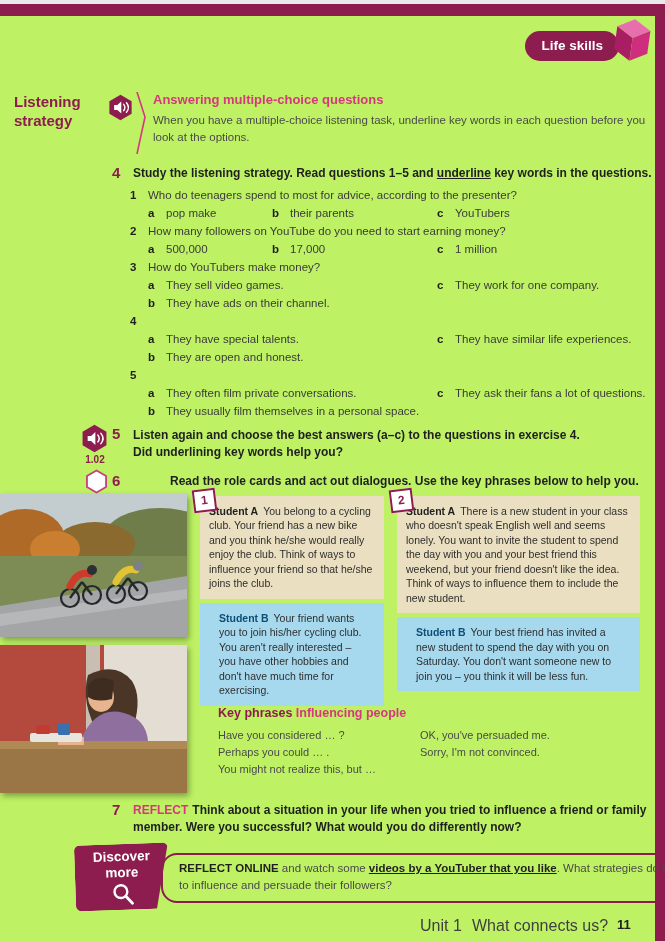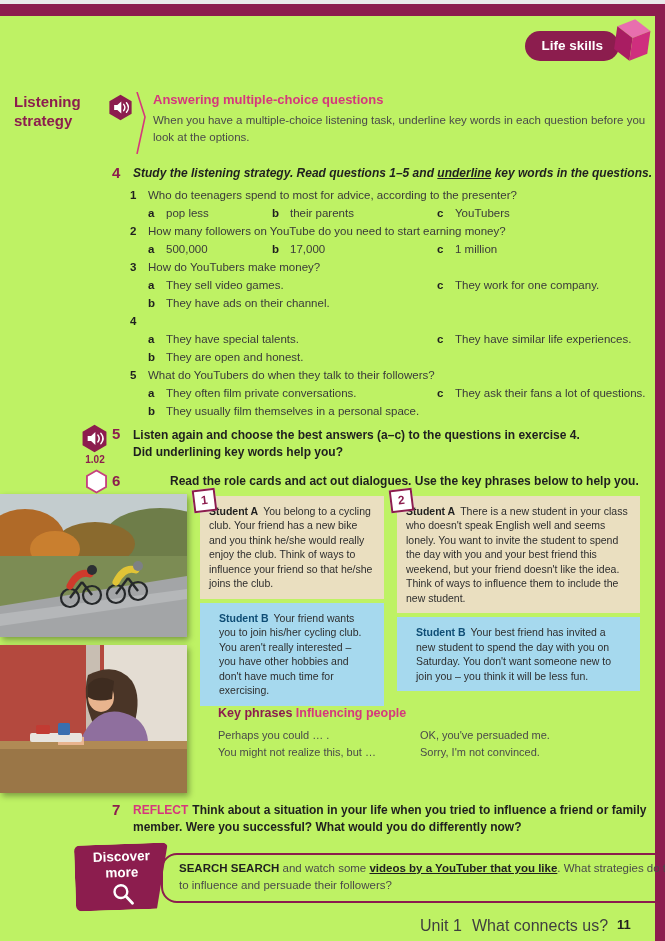--- a/index.html
+++ b/index.html
@@ -132,35 +132,35 @@
       </svg>
     </div>
     <div class="strategy-content">
       <div class="strategy-title">Answering multiple-choice questions</div>
       <div class="strategy-body">When you have a multiple-choice listening task, underline key words in each question before you look at the options.</div>
     </div>
   </div>
 
   <div class="ex4">
     <span class="exnum" style="left:112px;top:0;">4</span>
-    <span class="ex-instr" style="left:133px;top:2px;font-style:italic;">
+    <span class="ex-instr" style="left:133px;top:2px;">
       <span>Study the listening strategy. Read questions 1–5 and </span><span class="u">underline</span><span> key words in the questions.</span>
     </span>
 
     <div class="questions">
 
       <div>
         <div class="q-line">
             <span class="q-num">1</span>
             <span>Who do teenagers spend to most for advice, according to the presenter?</span>
           </div>
         <div class="opt-row">
           <span class="opt w1">
               <b class="ol">a</b>
-              <span>pop less</span>
+              <span>pop make</span>
             </span>
           <span class="opt w2">
               <b class="ol">b</b>
               <span>their parents</span>
             </span>
           <span class="opt">
               <b class="ol">c</b>
               <span>YouTubers</span>
             </span>
         </div>
@@ -228,21 +228,20 @@
           <span class="opt">
               <b class="ol">b</b>
               <span>They are open and honest.</span>
             </span>
         </div>
       </div>
 
       <div>
         <div class="q-line">
             <span class="q-num">5</span>
-            <span>What do YouTubers do when they talk to their followers?</span>
           </div>
         <div class="opt-row">
           <span class="opt wide">
               <b class="ol">a</b>
               <span>They often film private conversations.</span>
             </span>
           <span class="opt">
               <b class="ol">c</b>
               <span>They ask their fans a lot of questions.</span>
             </span>
@@ -352,41 +351,42 @@
     </div>
   </div>
 
   <div class="keyphrases">
     <div class="kp-head">
       <span class="kp-title">Key phrases</span>
       <span class="kp-sub">Influencing people</span>
     </div>
     <div class="kp-cols">
       <div class="kp-col kp-left">
+        <div>Have you considered … ?</div>
         <div>Perhaps you could … .</div>
         <div>You might not realize this, but …</div>
       </div>
       <div class="kp-col">
         <div>OK, you've persuaded me.</div>
         <div>Sorry, I'm not convinced.</div>
       </div>
     </div>
   </div>
 
   <div class="ex7">
     <span class="exnum" style="left:112px;top:0;">7</span>
     <div class="ex7-text">
       <span class="reflect">REFLECT</span><span>Think about a situation in your life when you tried to influence a friend or family member. Were you successful? What would you do differently now?</span>
     </div>
   </div>
 
   <div class="discover">
     <div class="disc-box"></div>
     <div class="disc-text">
-      <b>SEARCH SEARCH</b><span> and watch some </span><b class="u">videos by a YouTuber that you like</b><span>. What strategies do they use to influence and persuade their followers?</span>
+      <b>REFLECT ONLINE</b><span> and watch some </span><b class="u">videos by a YouTuber that you like</b><span>. What strategies do they use to influence and persuade their followers?</span>
     </div>
     <div class="ribbon">
       <span>Discover</span><br>
       <span>more</span>
       <svg width="26" height="24" viewBox="0 0 30 30">
         <circle cx="13" cy="12" r="8" fill="none" stroke="#fff" stroke-width="3"></circle>
         <line x1="19" y1="18" x2="27" y2="27" stroke="#fff" stroke-width="3.5" stroke-linecap="round"></line>
       </svg>
     </div>
   </div>

